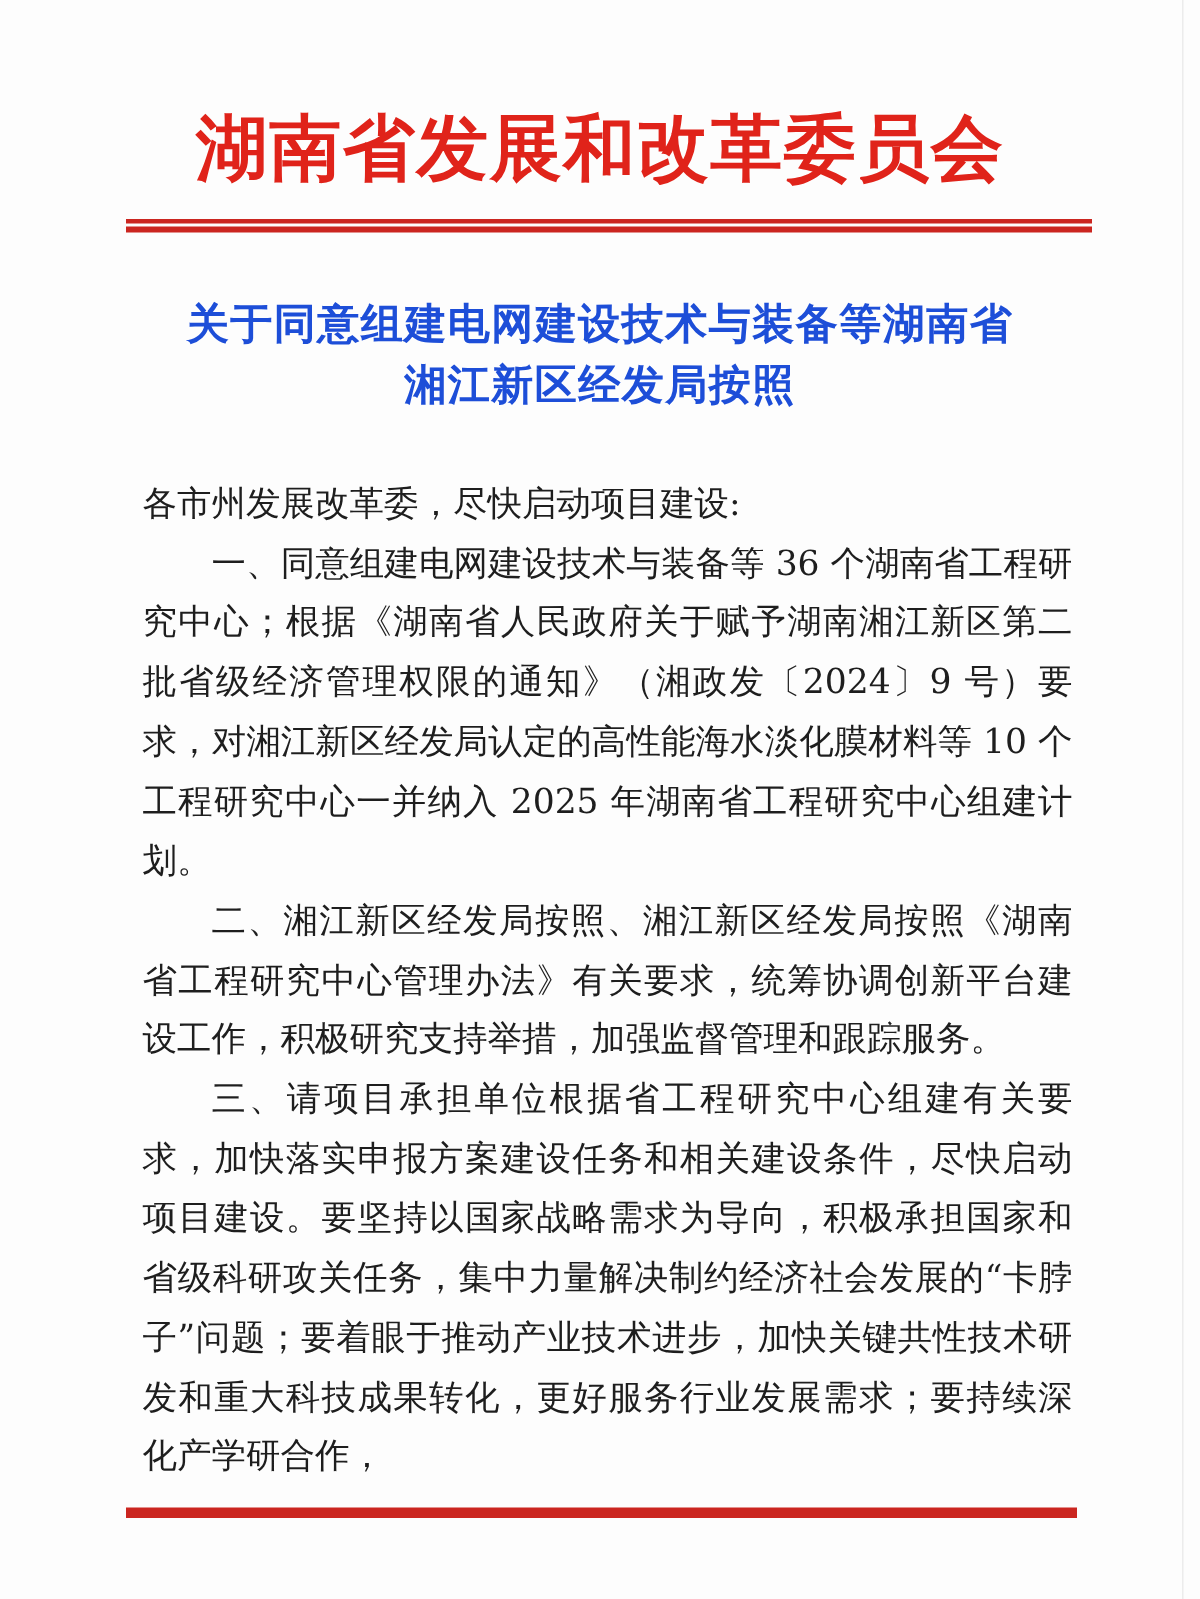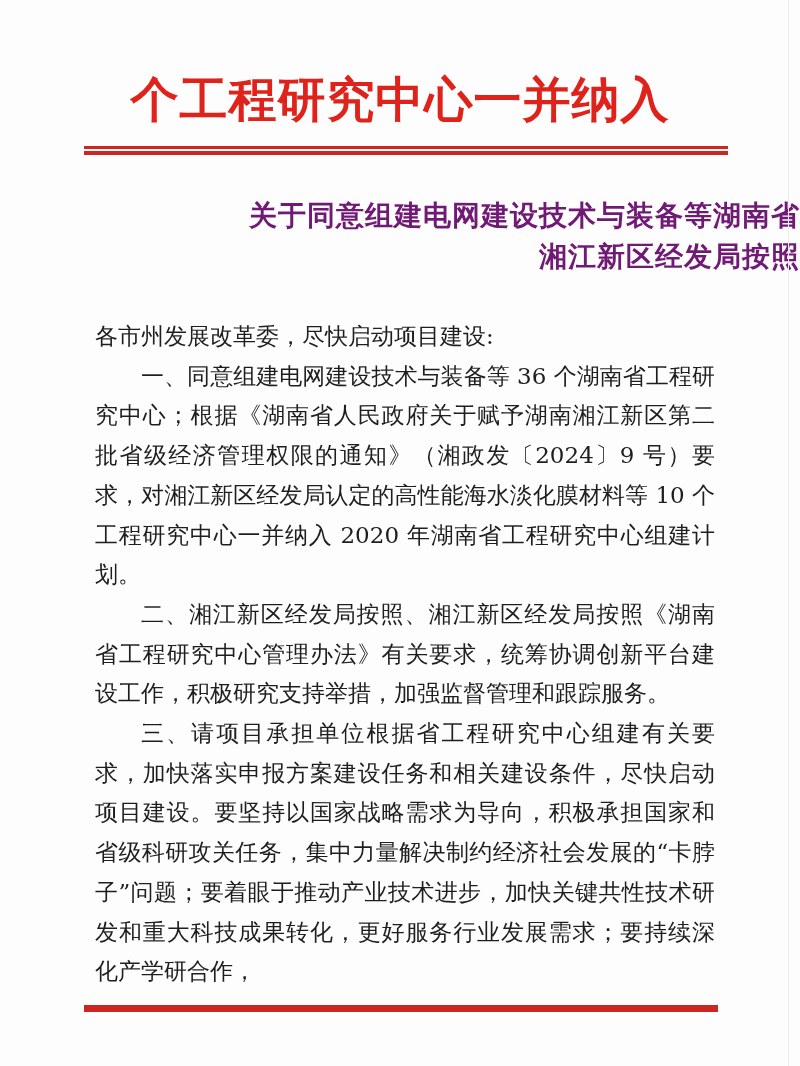--- a/index.html
+++ b/index.html
@@ -46,25 +46,25 @@
     height: 2px;
     background: transparent;
     border-top: 3px solid var(--rule-red, #cb2620);
     border-bottom: 4px solid var(--rule-red, #cb2620);
   }
   .doc-title {
     position: absolute;
     top: 195px;
     left: 0;
     width: 100%;
-    text-align: right;
+    text-align: center;
     font-size: 28px;
     line-height: 41px;
     font-weight: bold;
-    color: #701a75;
+    color: #1d4ed8;
     letter-spacing: 1px;
   }
   .doc-title .title-line {
     display: block;
   }
   .doc-body {
     position: absolute;
     top: 317px;
     left: 95px;
     width: 620px;
@@ -90,31 +90,31 @@
     width: 634px;
     height: 7px;
     background: var(--rule-red, #cb2620);
   }
 </style>
 </head>
 <body>
 
 <div class="page">
 
-  <div class="org-name">个工程研究中心一并纳入</div>
+  <div class="org-name">湖南省发展和改革委员会</div>
 
   <div class="header-rule"></div>
 
   <div class="doc-title">
     <span class="title-line">关于同意组建电网建设技术与装备等湖南省</span>
     <span class="title-line">湘江新区经发局按照</span>
   </div>
 
   <div class="doc-body">
     <p class="salutation">各市州发展改革委，尽快启动项目建设:</p>
-    <p class="para">一、同意组建电网建设技术与装备等 36 个湖南省工程研究中心；根据《湖南省人民政府关于赋予湖南湘江新区第二批省级经济管理权限的通知》（湘政发〔2024〕9 号）要求，对湘江新区经发局认定的高性能海水淡化膜材料等 10 个工程研究中心一并纳入 2020 年湖南省工程研究中心组建计划。</p>
+    <p class="para">一、同意组建电网建设技术与装备等 36 个湖南省工程研究中心；根据《湖南省人民政府关于赋予湖南湘江新区第二批省级经济管理权限的通知》（湘政发〔2024〕9 号）要求，对湘江新区经发局认定的高性能海水淡化膜材料等 10 个工程研究中心一并纳入 2025 年湖南省工程研究中心组建计划。</p>
     <p class="para">二、湘江新区经发局按照、湘江新区经发局按照《湖南省工程研究中心管理办法》有关要求，统筹协调创新平台建设工作，积极研究支持举措，加强监督管理和跟踪服务。</p>
     <p class="para">三、请项目承担单位根据省工程研究中心组建有关要求，加快落实申报方案建设任务和相关建设条件，尽快启动项目建设。要坚持以国家战略需求为导向，积极承担国家和省级科研攻关任务，集中力量解决制约经济社会发展的“卡脖子”问题；要着眼于推动产业技术进步，加快关键共性技术研发和重大科技成果转化，更好服务行业发展需求；要持续深化产学研合作，</p>
   </div>
 
   <div class="footer-rule"></div>
 
 </div>
 
 </body></html>

